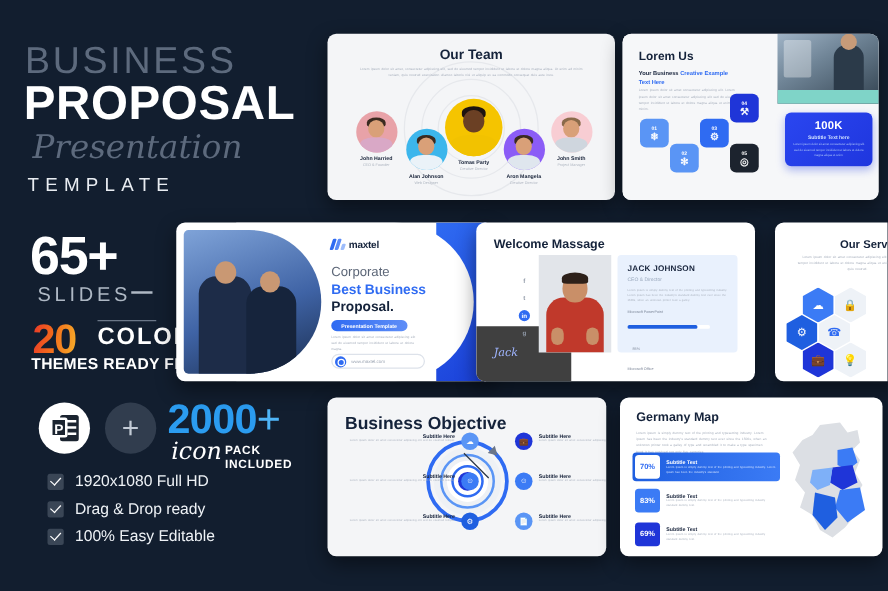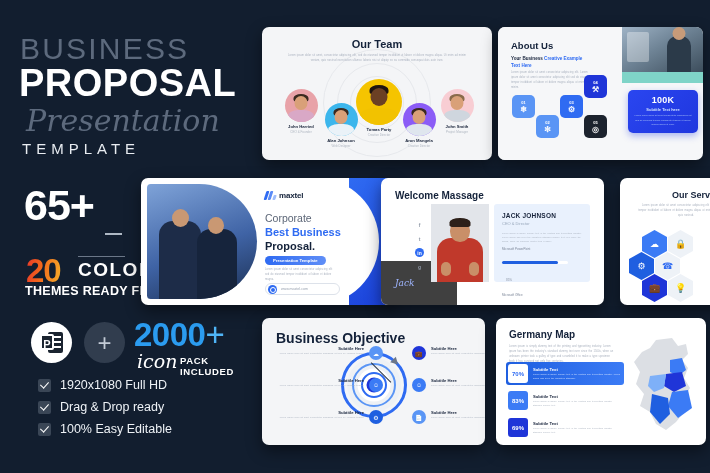--- a/index.html
+++ b/index.html
@@ -19,21 +19,21 @@
     font-size:30px; letter-spacing:2.2px; font-weight:400;
     color:#5d6a7d;
   }
   .t-proposal {
     position:absolute; left:19px; top:62px;
     font-size:38px; font-weight:bold; letter-spacing:0.5px;
     color:#ffffff;
   }
   .t-presentation {
     position:absolute; left:26px; top:103px;
-    font-size:30px; font-style:italic; font-weight:400;
+    font-size:26px; font-style:italic; font-weight:400;
     color:#5d6a7d; font-family:"DejaVu Serif", serif;
   }
   .t-template {
     position:absolute; left:22px; top:140px;
     font-size:15px; letter-spacing:5px; color:#e8ecf1; font-weight:400;
   }
 
   .t-65 {
     position:absolute; left:24px; top:181px;
     font-size:43px; font-weight:bold; color:#ffffff; letter-spacing:-1px;
@@ -386,20 +386,21 @@
 </head>
 <body>
 
 <div class="left-panel">
   <div class="t-business">BUSINESS</div>
   <div class="t-proposal">PROPOSAL</div>
   <div class="t-presentation">Presentation</div>
   <div class="t-template">TEMPLATE</div>
 
   <div class="t-65">65+</div>
+  <div class="t-slides">SLIDES</div>
   <div class="t-slides-dash"></div>
 
   <div class="t-color-rule"></div>
   <div class="t-20">20</div>
   <div class="t-color">COLOR</div>
   <div class="t-themes">THEMES READY FILE</div>
 
   <div class="ppt-circle">
     <div class="ppt-glyph">
       <div class="pbox"></div>
@@ -497,21 +498,21 @@
           <div class="body" style="width:26px;height:14px;background:#cfd6de"></div>
         </div>
     </div>
     <div class="nm">John Smith</div>
     <div class="rl">Project Manager</div>
   </div>
 </div>
 
 <div class="slide" id="slide-about">
   <div class="about-left"></div>
-  <div class="slide-title about-title">About Us</div>
+  <div class="slide-title about-title">Lorem Us</div>
   <div class="about-sub">
     <span>Your Business </span><span class="blue">Creative Example Text Here</span>
   </div>
   <div class="lorem about-desc">Lorem ipsum dolor sit amet consectetur adipiscing elit. Lorem ipsum dolor sit amet consectetur adipiscing elit sed do eiusmod tempor incididunt ut labore et dolore magna aliqua ut enim ad minim.</div>
 
   <div class="isq" style="left:14px; top:68px; background:#5a95f5;">
     <span>01</span>
     <span class="ic">❄</span>
   </div>
   <div class="isq" style="left:38px; top:88px; background:#5a95f5;">

